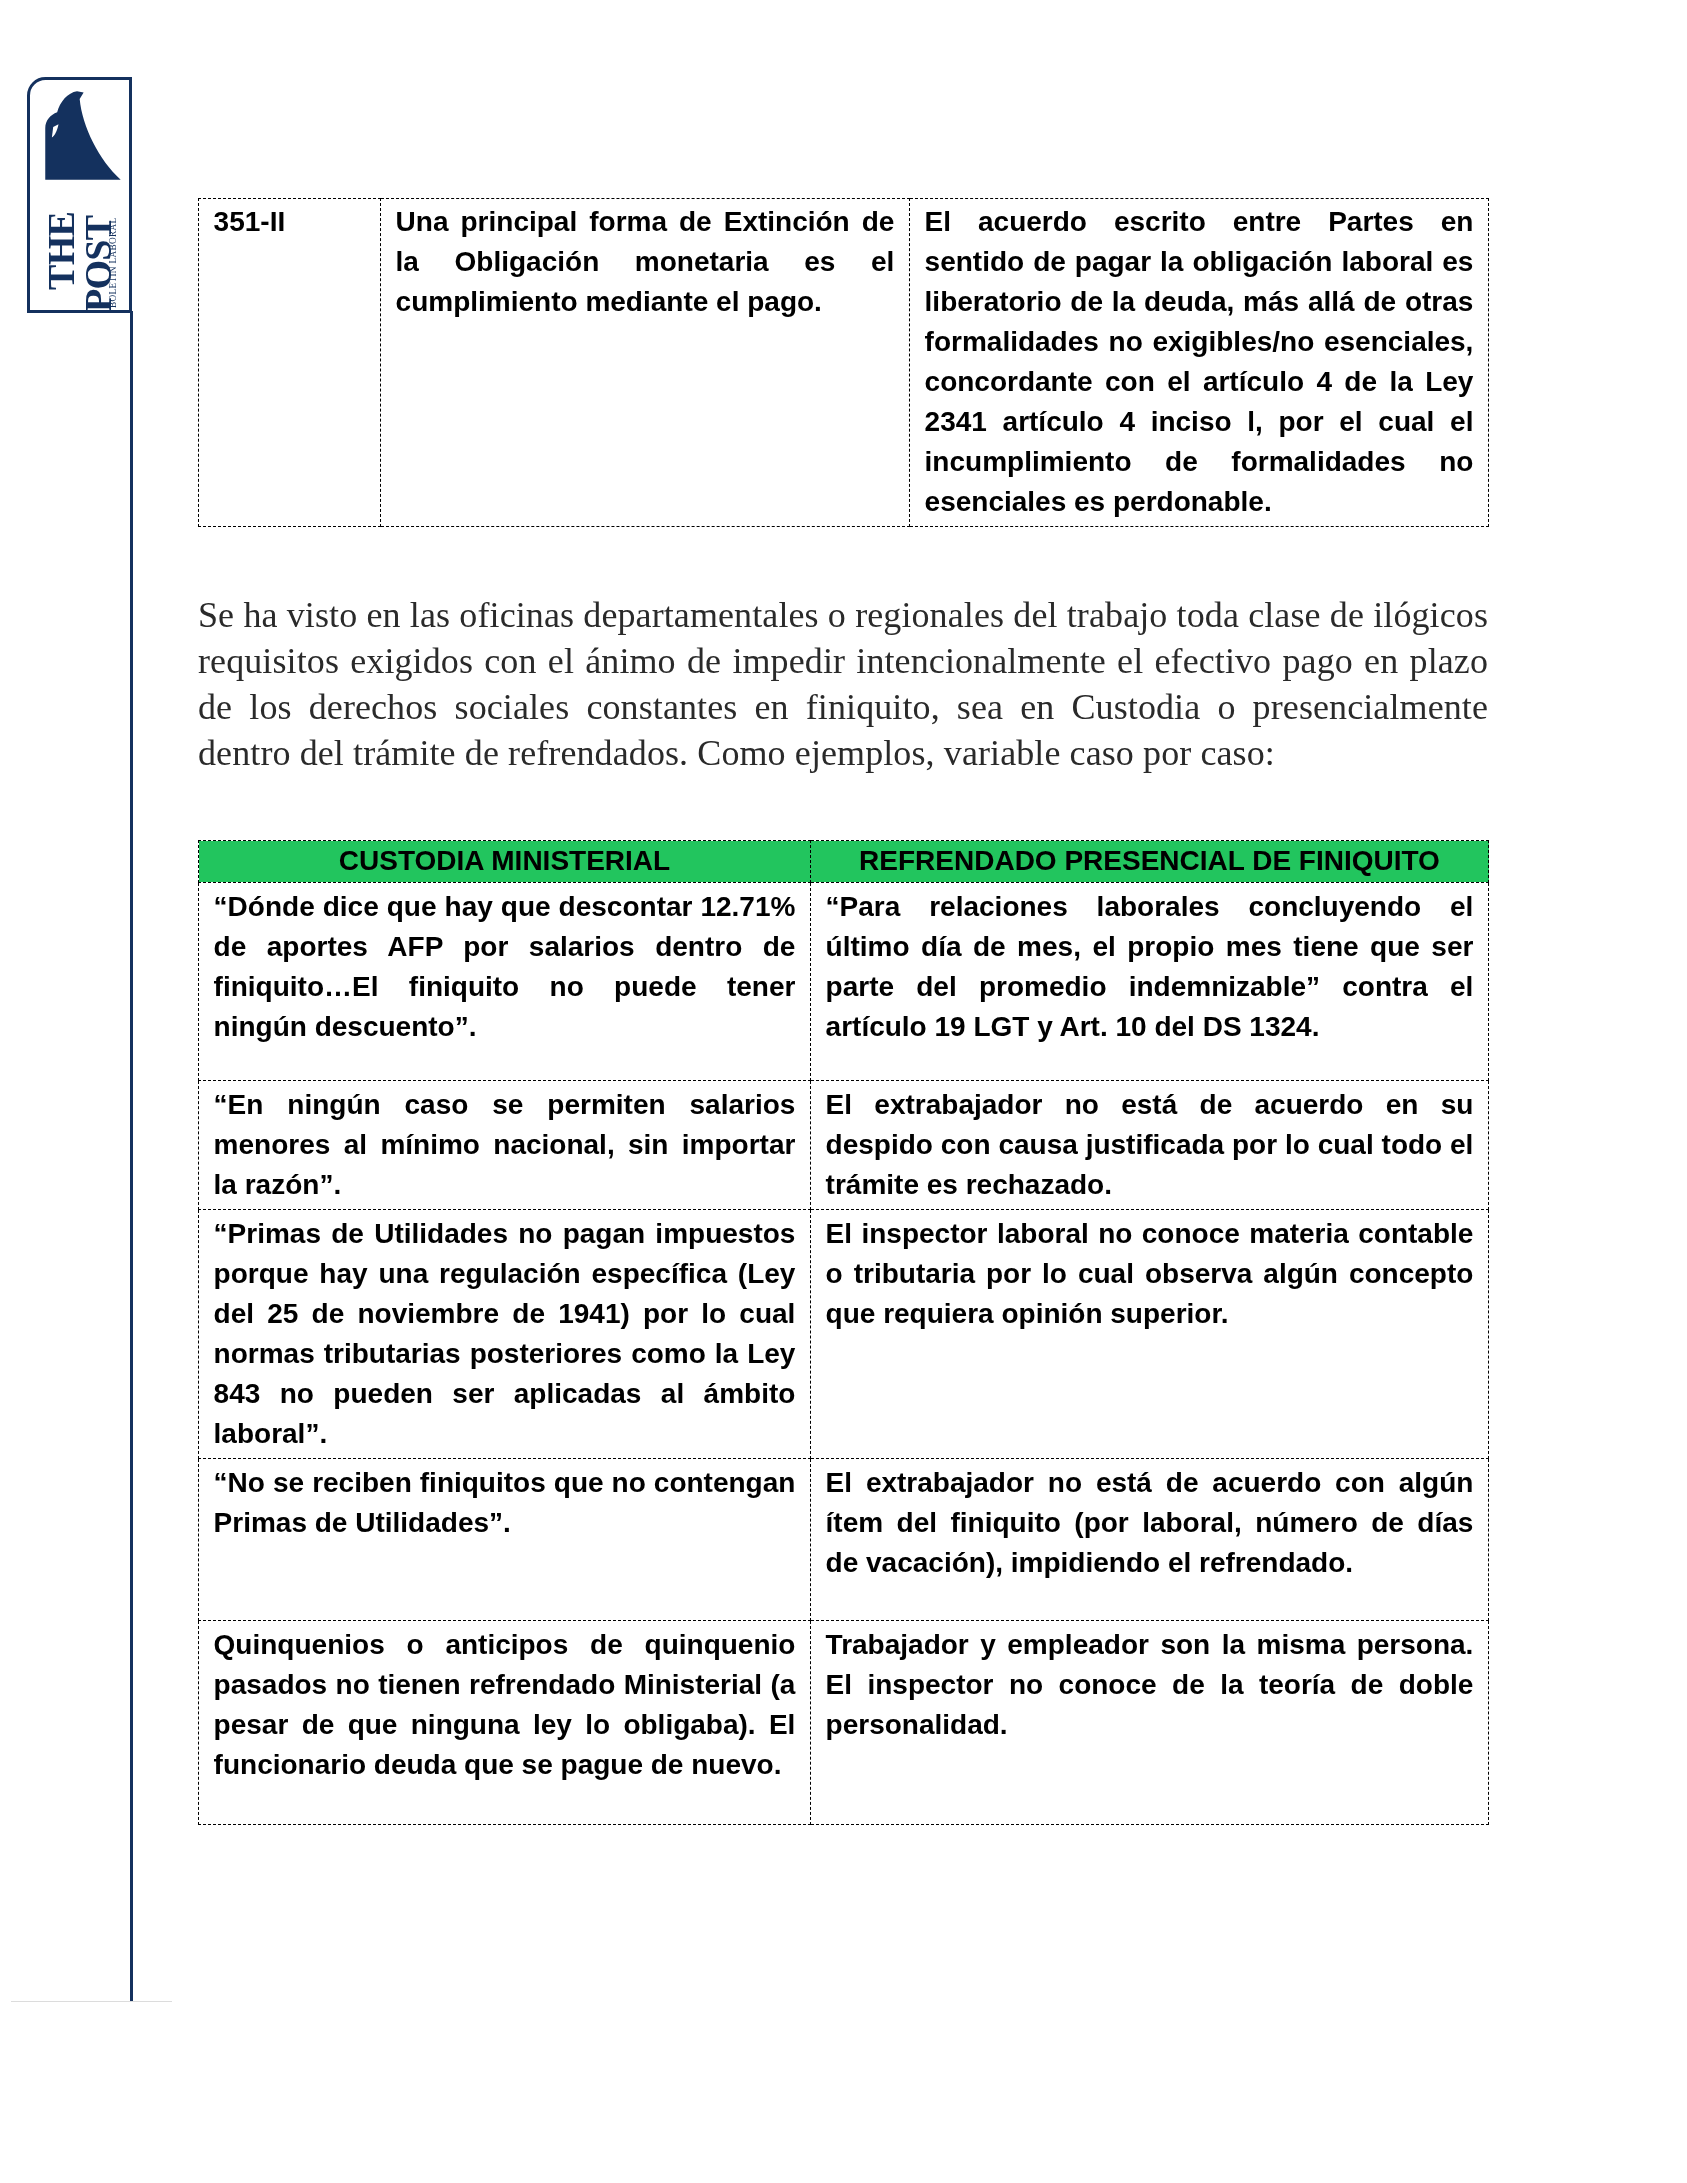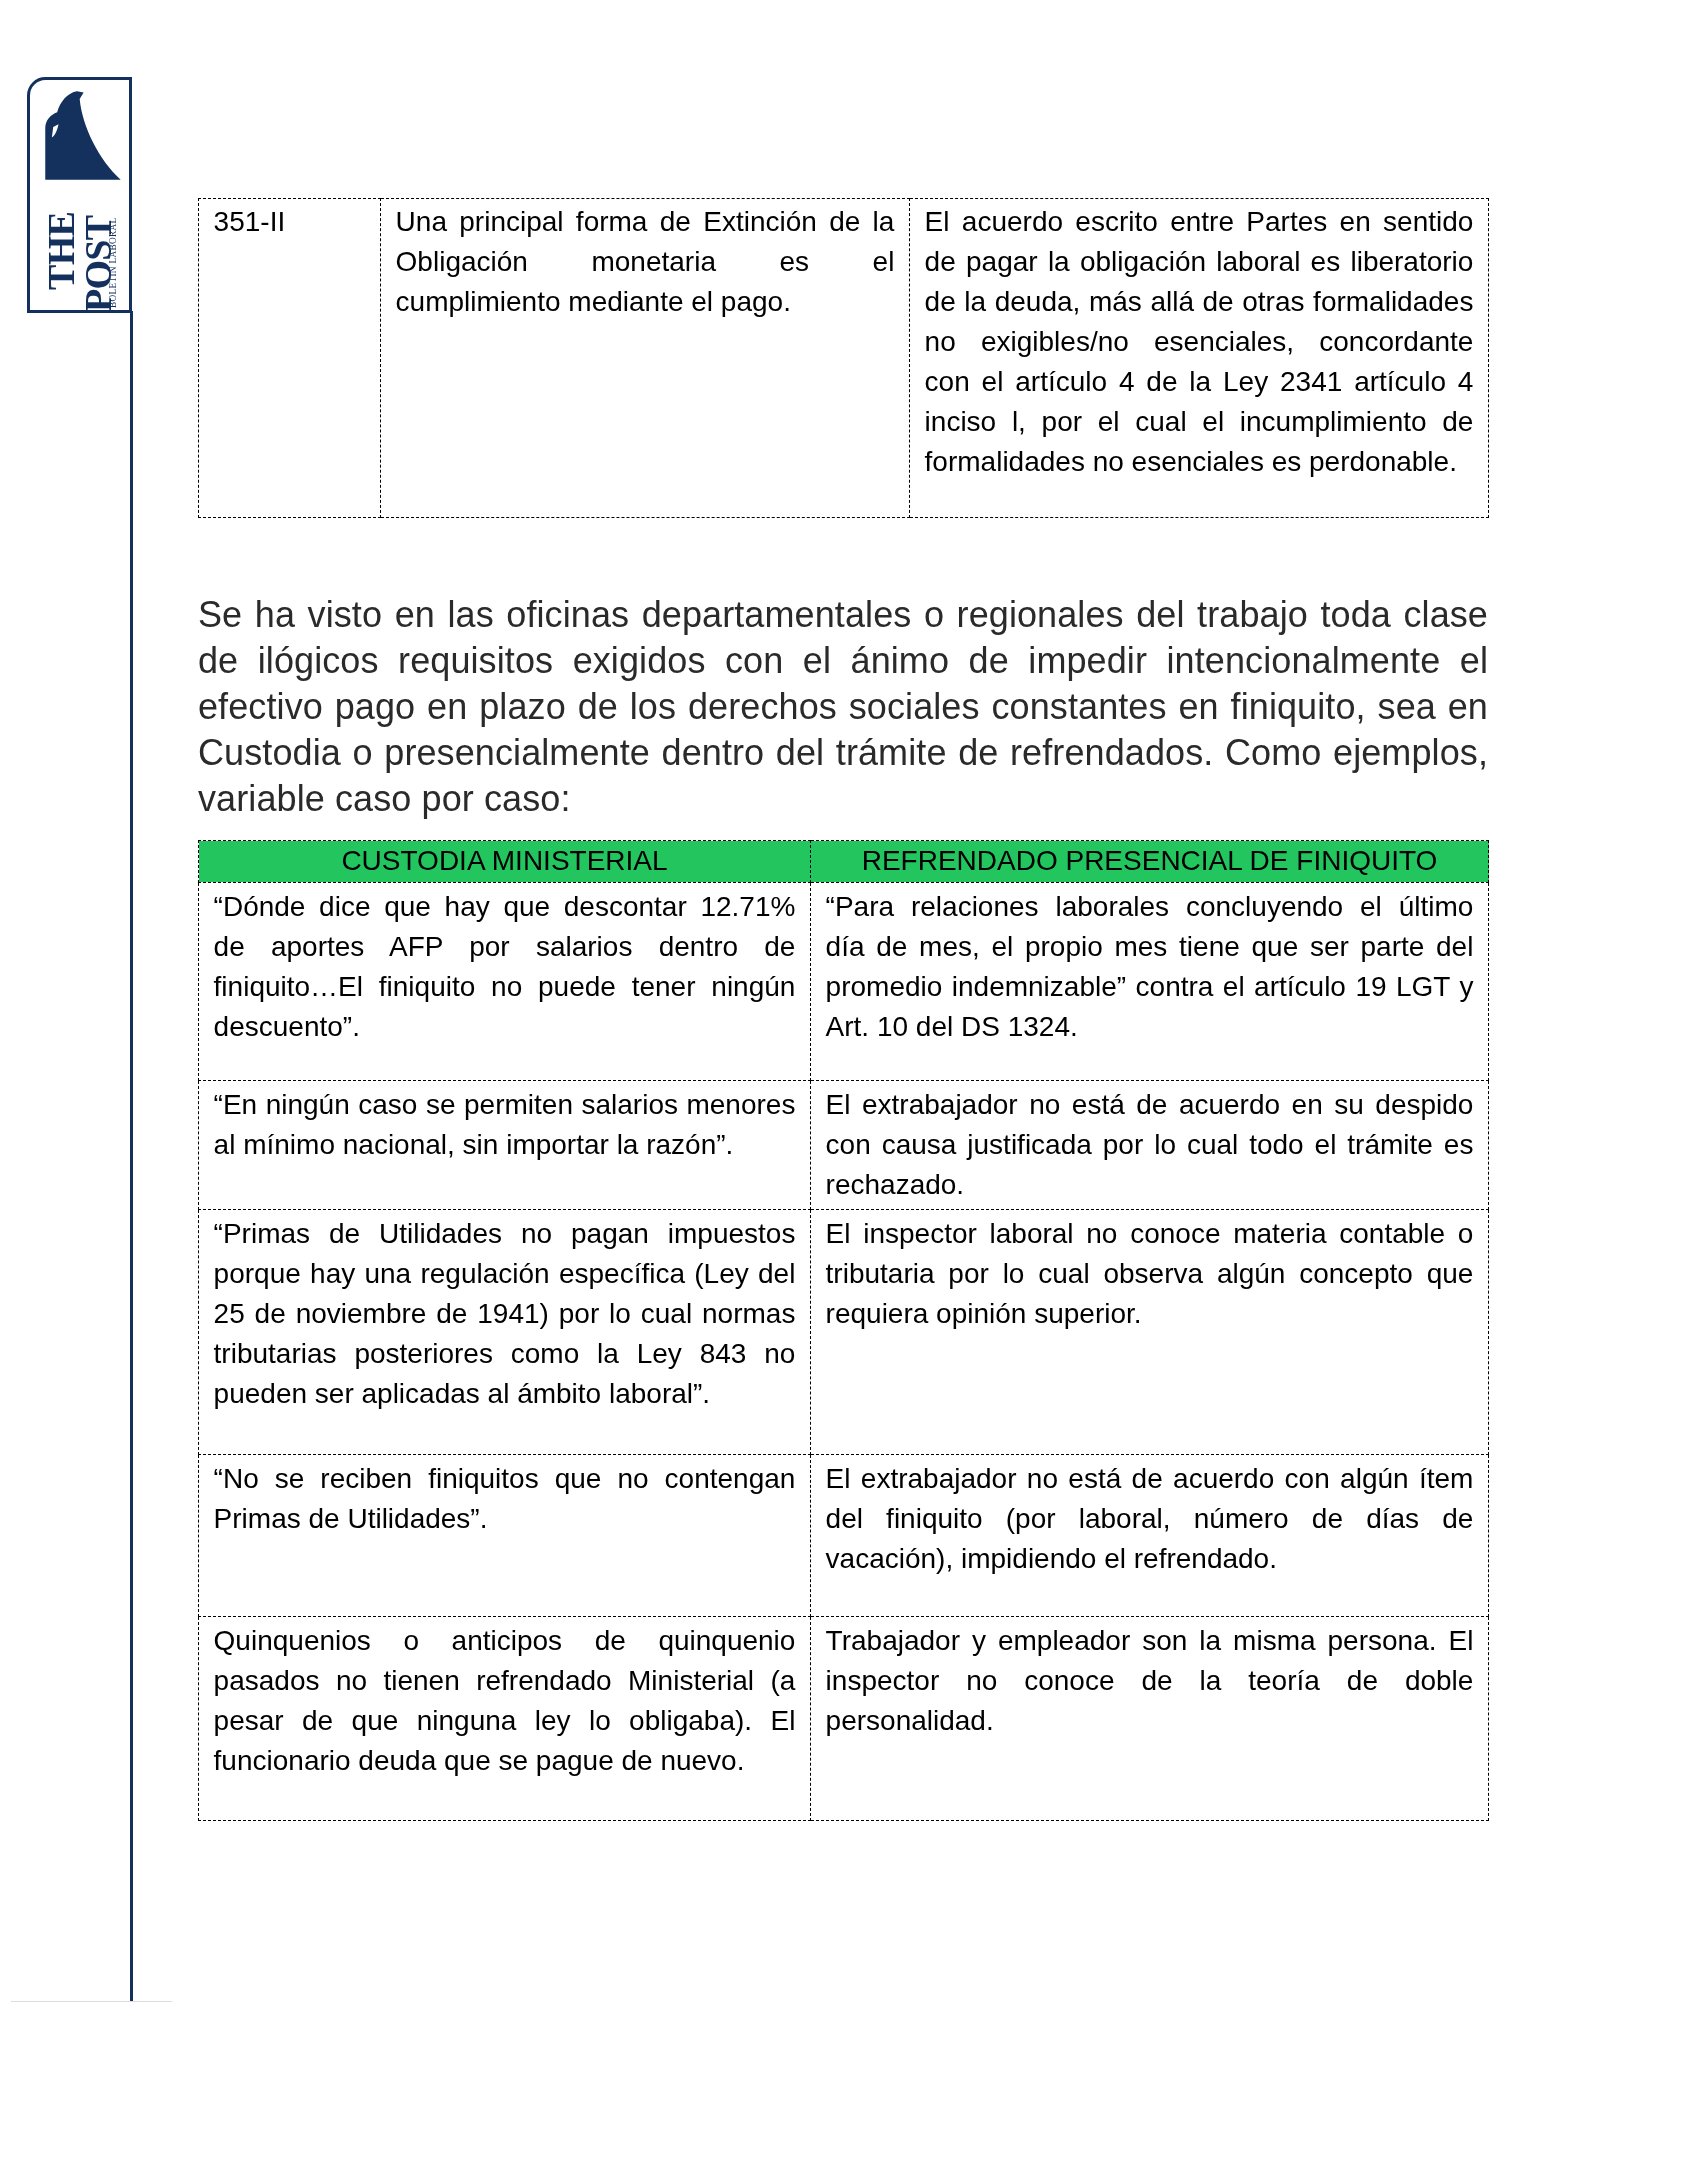--- a/index.html
+++ b/index.html
@@ -30,32 +30,32 @@
   }
 
   
   table.doc {
     position: absolute; border-collapse: collapse; table-layout: fixed;
     font-family: "Liberation Sans", sans-serif; font-size: 28px; line-height: 40px;
     color: #000;
   }
   table.doc td, table.doc th {
     border: 1.3px dashed #000; vertical-align: top; padding: 4px 14.6px 4px 14.6px;
-    text-align: justify; font-weight: normal; margin-top: 12px;
+    text-align: justify; font-weight: bold; margin-top: 12px;
   }
   table.doc th { background: #22c55e; text-align: center; padding: 1.3px 6.6px; line-height: 38px; }
 
   #table-top { left: 198px; top: 198px; width: 1290px; }
   #table-top td { height: 311px; padding-top: 2.6px; }
 
   #table-main { left: 198px; top: 840px; width: 1290px; }
 
   .para {
     position: absolute; left: 198px; top: 556px; width: 1290px;
-    font-family: Liberation Sans, sans-serif; font-weight: 200; font-size: 36px; line-height: 46px;
+    font-family: Liberation Serif, serif; font-weight: 200; font-size: 36px; line-height: 46px;
     color: #2a2a2a; text-align: justify; text-align-last: left; letter-spacing: 0.1px;
   }
 </style>
 </head>
 <body>
 
 <div class="logo">
   <svg class="bird" width="86" height="93" viewBox="0 0 130 140">
     <path d="M 14 140 L 14 62 C 14 50, 22 42, 32 38 C 36 22, 48 8, 62 6 L 72 8 L 66 18 C 70 60, 95 110, 128 140 Z" fill="#14315e"></path>
     <path d="M 26 60 L 34 56 C 32 66, 28 74, 24 76 Z" fill="#ffffff"></path>

